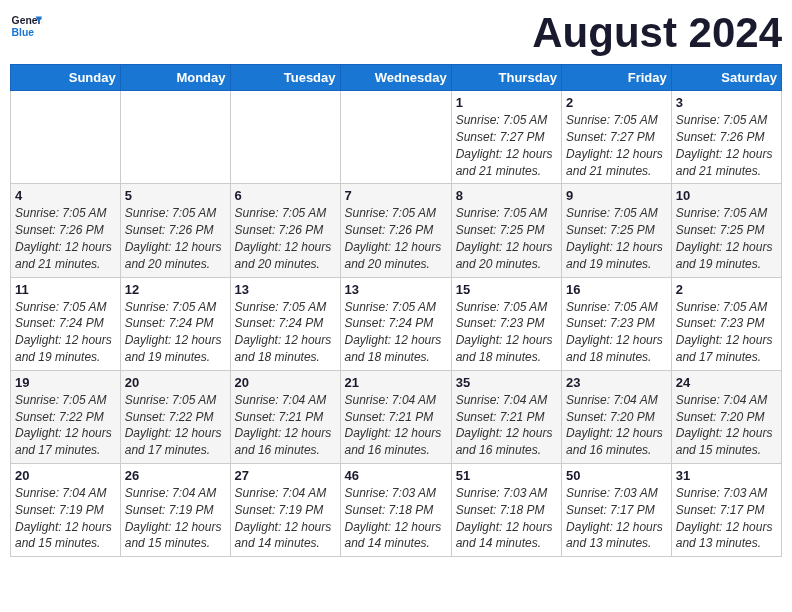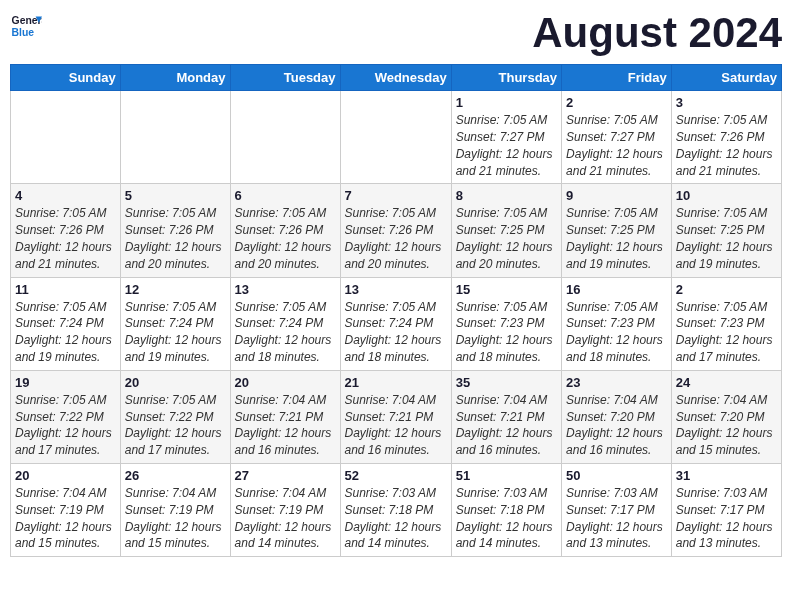--- a/index.html
+++ b/index.html
@@ -305,21 +305,21 @@
 and 15 minutes.</div>
         </td>
         <td>
           <div class="day-number">27</div>
           <div class="day-info">Sunrise: 7:04 AM
 Sunset: 7:19 PM
 Daylight: 12 hours
 and 14 minutes.</div>
         </td>
         <td>
-          <div class="day-number">52</div>
+          <div class="day-number">46</div>
           <div class="day-info">Sunrise: 7:03 AM
 Sunset: 7:18 PM
 Daylight: 12 hours
 and 14 minutes.</div>
         </td>
         <td>
           <div class="day-number">51</div>
           <div class="day-info">Sunrise: 7:03 AM
 Sunset: 7:18 PM
 Daylight: 12 hours

